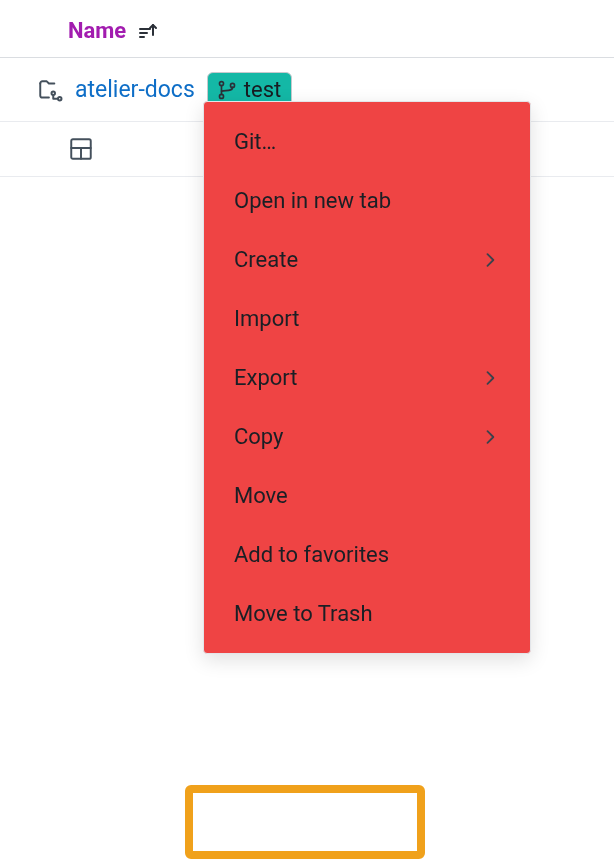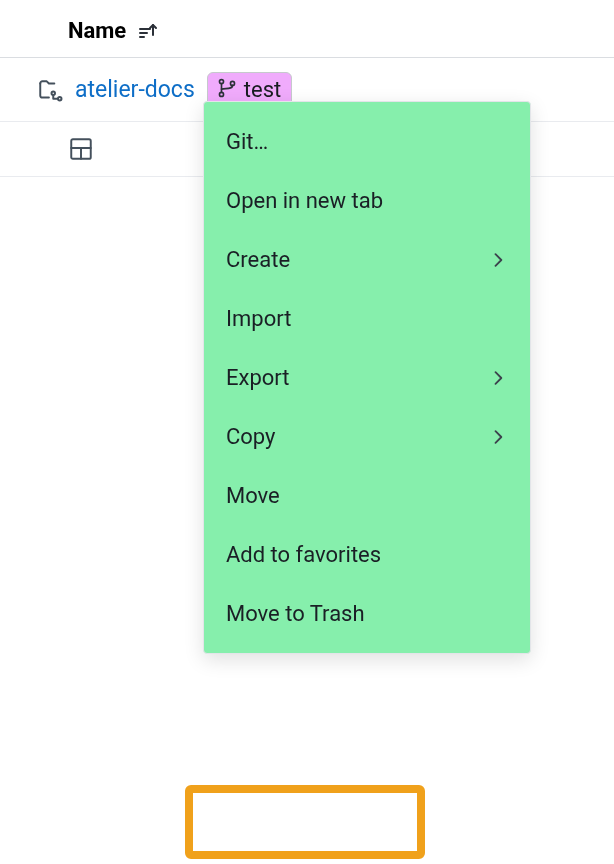--- a/index.html
+++ b/index.html
@@ -14,21 +14,21 @@
     }
     .header {
       padding: 18px 0 14px 68px;
       border-bottom: 1px solid #dadde1;
       display: flex;
       align-items: center;
       gap: 10px;
     }
     .header-name {
       font-weight: 700;
-      color: #000000;
+      color: #a21caf;
       font-size: 22px;
     }
     .sort-icon {
       display: inline-flex;
       align-items: center;
     }
     .file-list {
       display: flex;
       flex-direction: column;
     }
@@ -42,40 +42,40 @@
     .file-row.first { border-top: none; padding-left: 37px; }
     .row-icon { display:inline-flex; align-items:center; color:#4b5563; }
     .row-link {
       color: #0e6ec7;
       text-decoration: none;
       font-size: 23px;
       font-weight: 400;
     }
     .badge {
       display: inline-flex;
-      align-items: flex-start;
+      align-items: center;
       gap: 6px;
       padding: 4px 10px 4px 8px;
       border: 1px solid #c6c9cd;
       border-radius: 6px;
       color: #181c21;
-      background: #f0abfc;
+      background: #14b8a6;
       font-size: 22px;
     }
     .badge .badge-icon { display:inline-flex; align-items:center; }
     .context-menu {
       position: absolute;
       top: 101px;
       left: 203px;
       width: 328px;
-      background: #86efac;
+      background: #ef4444;
       border: 1px solid #e3e5e9;
       border-radius: 4px;
       box-shadow: 0 6px 20px rgba(0,0,0,0.12);
-      padding: 10px 0;
+      padding: 10px 8px;
     }
     .menu-item {
       display: flex;
       align-items: center;
       justify-content: space-between;
       padding: 17px 22px;
       cursor: pointer;
       color: #1a1f25;
       font-size: 22px;
     }

